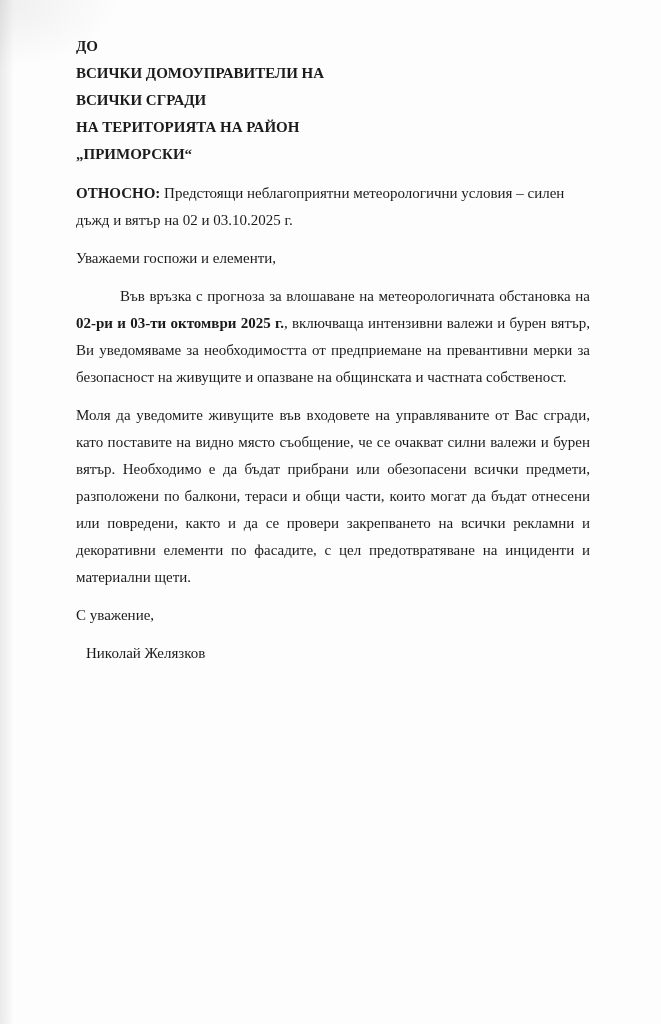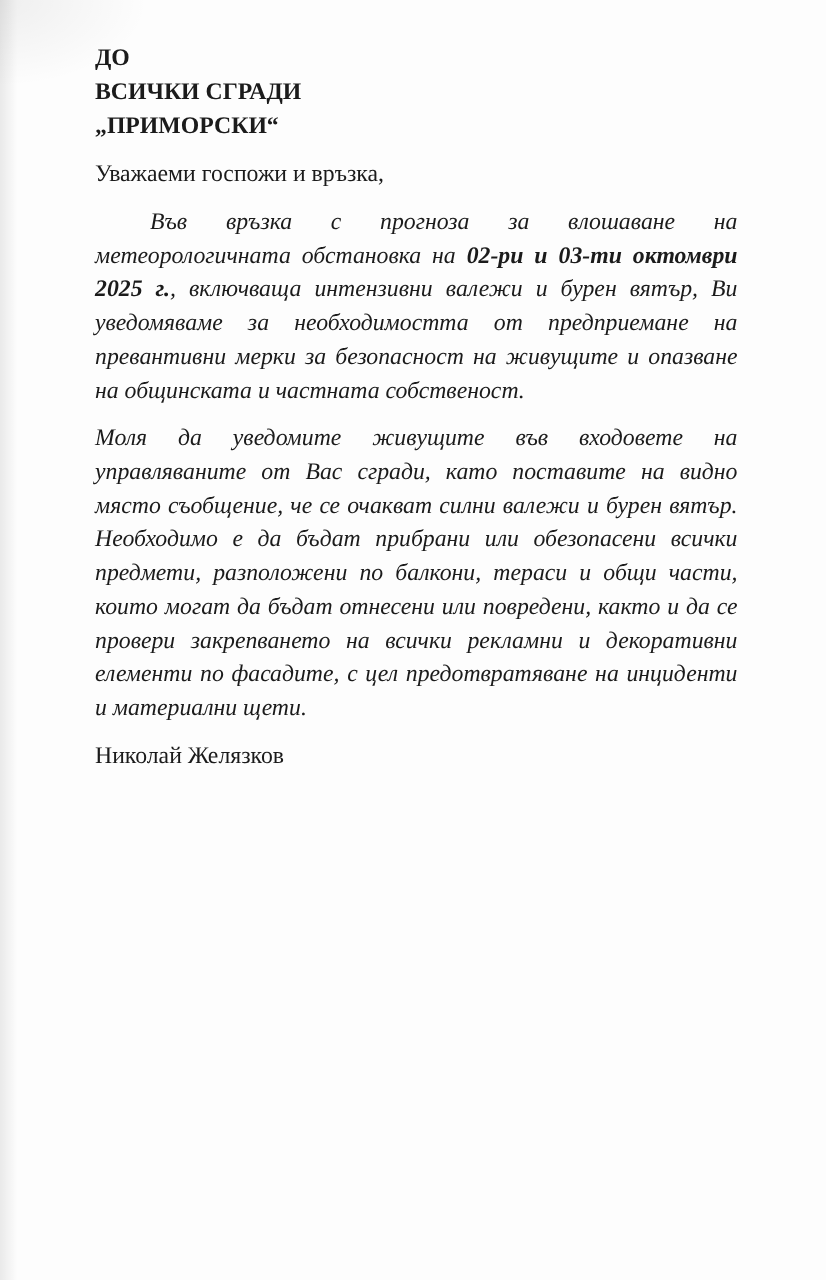--- a/index.html
+++ b/index.html
@@ -24,52 +24,56 @@
     left: 0; top: 0;
     width: 120px; height: 70px;
     background: radial-gradient(ellipse at top left, rgba(0,0,0,0.06), rgba(0,0,0,0) 70%);
     pointer-events: none;
   }
   .doc {
     position: absolute;
     left: 76px;
     top: 33px;
     width: 514px;
-    font-size: 19px;
+    font-size: 15px;
     line-height: 27px;
   }
   .recipient { font-weight: bold; margin: 0 0 12px 0; }
   .recipient div { white-space: nowrap; }
   p { margin: 0 0 11px 0; }
   .subject-label { font-weight: bold; }
-  .justify { text-align: justify; text-justify: inter-word; font-style: italic; }
+  .justify { text-align: justify; text-justify: inter-word; }
   .indent { text-indent: 44px; }
   .bold-inline { font-weight: bold; }
-  .signature { margin: 0; }
+  .signature { margin: 10px; }
 </style>
 </head>
 <body>
 
 <div class="scan-corner"></div>
 <div class="scan-edge"></div>
 
 <div class="doc">
 
   <div class="recipient">
     <div>ДО</div>
+    <div>ВСИЧКИ ДОМОУПРАВИТЕЛИ НА</div>
     <div>ВСИЧКИ СГРАДИ</div>
+    <div>НА ТЕРИТОРИЯТА НА РАЙОН</div>
     <div>„ПРИМОРСКИ“</div>
   </div>
 
+  <p><span class="subject-label">ОТНОСНО:</span><span> Предстоящи неблагоприятни метеорологични условия – силен дъжд и вятър на 02 и 03.10.2025 г.</span></p>
 
-  <p>Уважаеми госпожи и връзка,</p>
+  <p>Уважаеми госпожи и елементи,</p>
 
   <p class="justify indent"><span>Във връзка с прогноза за влошаване на метеорологичната обстановка на </span><span class="bold-inline">02-ри и 03-ти октомври 2025 г.</span><span>, включваща интензивни валежи и бурен вятър, Ви уведомяваме за необходимостта от предприемане на превантивни мерки за безопасност на живущите и опазване на общинската и частната собственост.</span></p>
 
   <p class="justify">Моля да уведомите живущите във входовете на управляваните от Вас сгради, като поставите на видно място съобщение, че се очакват силни валежи и бурен вятър. Необходимо е да бъдат прибрани или обезопасени всички предмети, разположени по балкони, тераси и общи части, които могат да бъдат отнесени или повредени, както и да се провери закрепването на всички рекламни и декоративни елементи по фасадите, с цел предотвратяване на инциденти и материални щети.</p>
 
 
+  <p>С уважение,</p>
 
   <div class="signature">
     <div>Николай Желязков</div>
   </div>
 
 </div>
 
 </body></html>

